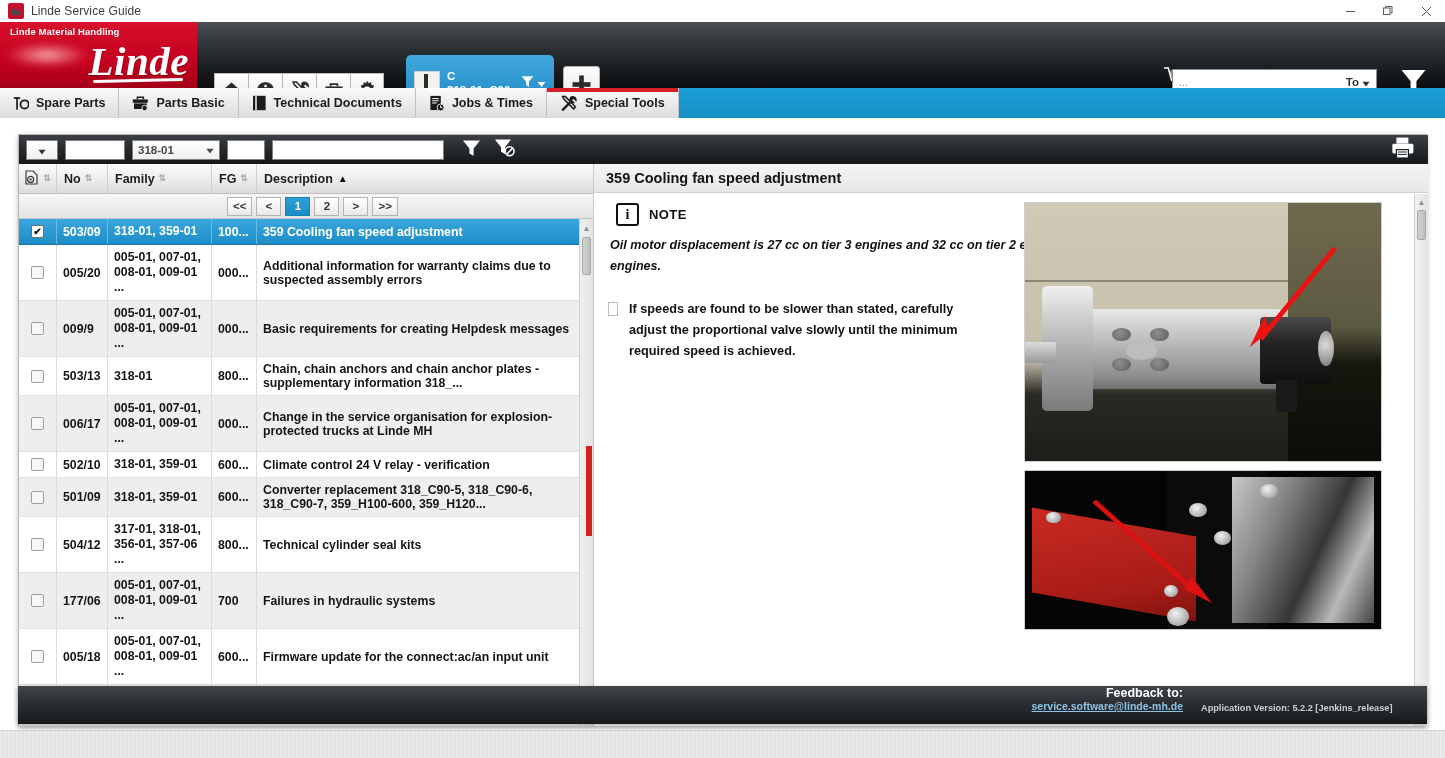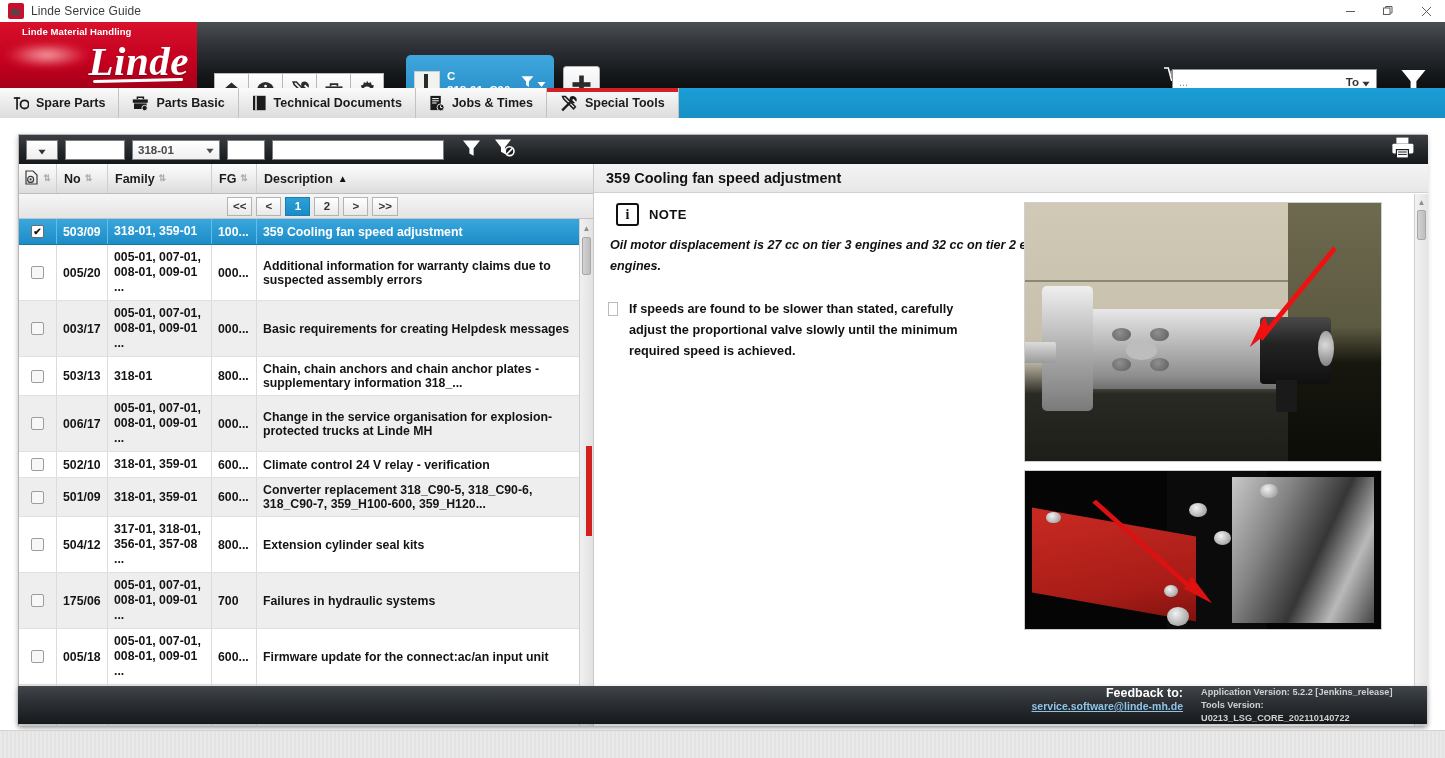--- a/index.html
+++ b/index.html
@@ -37,21 +37,21 @@
     position:absolute; top:22px; left:0; width:1445px; height:66px;
     background: linear-gradient(to bottom, #4a4f54 0%, #2f3337 36%, #15181b 80%, #0d0f11 100%);
   }
   .brand {
     position:absolute; left:0; top:0; width:197px; height:66px;
     background: linear-gradient(to bottom,#d8112b 0%, #c4001f 60%, #a60019 100%);
     overflow:hidden;
   }
   .brand .mh {
     position:absolute; left:10px; top:4px; font-size:9.5px; color:#ffffff;
-    font-weight:bold; letter-spacing:.1px;margin-left:12px;
+    font-weight:bold; letter-spacing:.1px;
   }
   .brand .blur {
     position:absolute; left:4px; top:20px; width:86px; height:26px;
     background: radial-gradient(ellipse at 50% 50%, rgba(255,190,190,.85) 0%, rgba(214,30,55,.45) 62%, rgba(200,16,46,0) 78%);
     filter: blur(3px);
   }
   .brand .linde {
     position:absolute; right:8px; top:15px;
     font-family:"Liberation Serif", serif; font-style:italic; font-weight:bold;
     font-size:41px; color:#ffffff; letter-spacing:.5px;
@@ -344,21 +344,21 @@
   .footer {
     position:absolute; left:18px; bottom:34px; width:1409px; height:38px;
     background: linear-gradient(to bottom,#41464b 0%, #2b2f33 45%, #16191c 100%);
     display:flex; align-items:flex-start; justify-content:flex-end; padding-right:14px;
     box-shadow: 0 2px 5px rgba(0,0,0,.28);
   }
   .fb { text-align:right; margin-right:18px; }
   .fb .l1 { font-size:12.5px; font-weight:bold; color:#ffffff; }
   .fb .l2 { font-size:10.5px; font-weight:bold; color:#8fc4e6; text-decoration:underline; }
   .vers { text-align:left; width:212px; }
-  .vers div { font-size:9.2px; font-weight:bold; color:#cfcfcf; line-height:13px; }
+  .vers div { font-size:9.2px; font-weight:bold; color:#cfcfcf; line-height:13px;margin-top:16px; }
 
   .deskstrip {
     position:absolute; left:0; bottom:0; width:1445px; height:28px;
     background: repeating-linear-gradient(90deg,#e9e9e9 0 2px,#e3e3e3 2px 4px);
     border-top:1px solid #d2d2d2;
   }
 </style>
 </head>
 <body>
 
@@ -678,21 +678,21 @@
                   <span class="fam">005-01, 007-01, 008-01, 009-01 ...</span>
                 </div>
               <div class="td c-fg">000...</div>
               <div class="td c-desc">Additional information for warranty claims due to suspected assembly errors</div>
             </div>
 
             <div class="trow alt">
               <div class="td c-chk">
                   <div class="cb"></div>
                 </div>
-              <div class="td c-no">003/17</div>
+              <div class="td c-no">009/9</div>
               <div class="td c-fam">
                   <span class="fam">005-01, 007-01, 008-01, 009-01 ...</span>
                 </div>
               <div class="td c-fg">000...</div>
               <div class="td c-desc">Basic requirements for creating Helpdesk messages</div>
             </div>
 
             <div class="trow">
               <div class="td c-chk">
                   <div class="cb"></div>
@@ -740,31 +740,31 @@
               <div class="td c-fg">600...</div>
               <div class="td c-desc">Converter replacement 318_C90-5, 318_C90-6, 318_C90-7, 359_H100-600, 359_H120...</div>
             </div>
 
             <div class="trow">
               <div class="td c-chk">
                   <div class="cb"></div>
                 </div>
               <div class="td c-no">504/12</div>
               <div class="td c-fam">
-                  <span class="fam">317-01, 318-01, 356-01, 357-08 ...</span>
+                  <span class="fam">317-01, 318-01, 356-01, 357-06 ...</span>
                 </div>
               <div class="td c-fg">800...</div>
-              <div class="td c-desc">Extension cylinder seal kits</div>
+              <div class="td c-desc">Technical cylinder seal kits</div>
             </div>
 
             <div class="trow alt">
               <div class="td c-chk">
                   <div class="cb"></div>
                 </div>
-              <div class="td c-no">175/06</div>
+              <div class="td c-no">177/06</div>
               <div class="td c-fam">
                   <span class="fam">005-01, 007-01, 008-01, 009-01 ...</span>
                 </div>
               <div class="td c-fg">700</div>
               <div class="td c-desc">Failures in hydraulic systems</div>
             </div>
 
             <div class="trow">
               <div class="td c-chk">
                   <div class="cb"></div>

